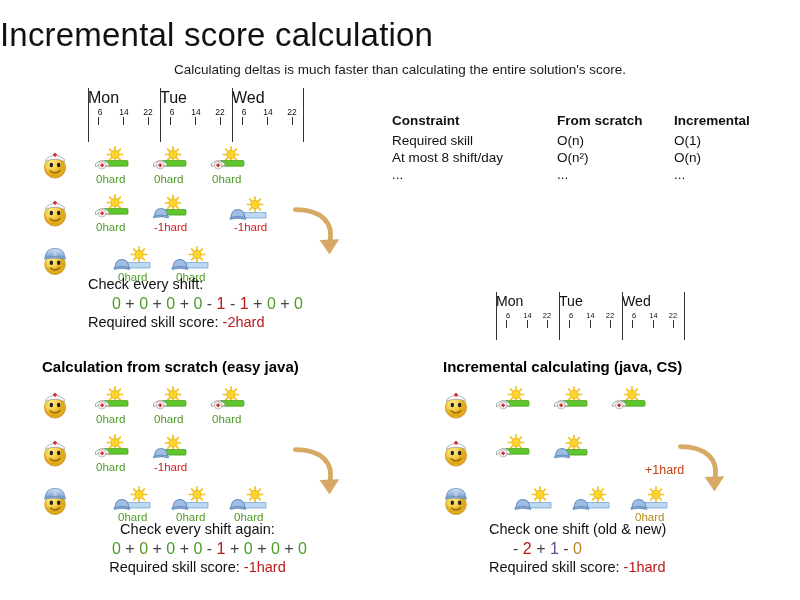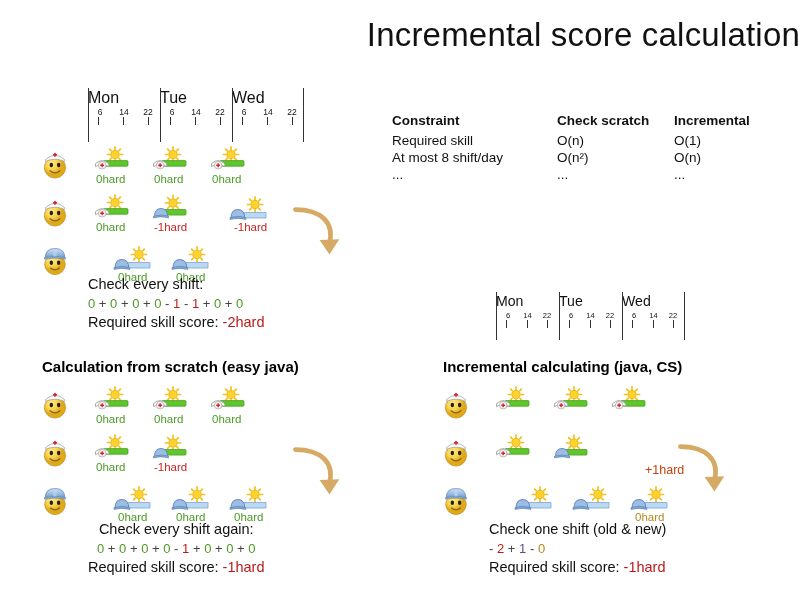--- a/index.html
+++ b/index.html
@@ -8,21 +8,21 @@
     background: #ffffff;
     font-family: "Liberation Sans", sans-serif;
     color: #000000;
     overflow: hidden;
   }
   #page { position: relative; width: 800px; height: 600px; }
 
   
   .main-title {
     position: absolute; left: 0; top: 16px; width: 800px;
-    text-align: right; font-size: 33px; font-weight: 400; color: #111;
+    text-align: left; font-size: 33px; font-weight: 400; color: #111;
     letter-spacing: .2px;
   }
   .sub-title {
     position: absolute; left: 0; top: 62px; width: 800px;
     text-align: center; font-size: 13.5px; font-weight: 400; color: #1a1a1a;
   }
   .section-title {
     position: absolute; font-size: 15px; font-weight: bold; color: #000;
   }
 
@@ -48,21 +48,21 @@
     line-height: 12px;
   }
   .score.green { color: #4d9a26; }
   .score.red   { color: #cc2222; }
   .score.purple{ color: #c2410c; }
   .score.tan   { color: #b5881f; }
 
   
   .block { position: absolute; }
   .block .line1 { font-size: 14.5px; color: #111; line-height: 19px; }
-  .block .line2 { font-size: 13px; line-height: 19px; }
+  .block .line2 { font-size: 16px; line-height: 19px; margin-left: 24px; }
   .block .line3 { font-size: 14.5px; color: #111; line-height: 19px; }
   .g { color: #4d9a26; }
   .r { color: #bb1a1a; }
   .p { color: #6a4a8c; }
   .t { color: #b5881f; }
   .op { color: #444; }
 
   
   .bigo { position: absolute; }
   .bigo h3 { margin: 0 0 18px 0; font-size: 16px; font-weight: bold; }
@@ -74,20 +74,21 @@
 
   
   svg { display: block; overflow: visible; }
 </style>
 </head>
 <body>
 
 <div id="page">
 
   <div class="main-title">Incremental score calculation</div>
+  <div class="sub-title">Calculating deltas is much faster than calculating the entire solution's score.</div>
 
   <div class="timeline" id="tl-top" style="left:88px; top:88px;">
       <div class="tl-days">
         <div class="tl-day" style="width:72px">
       <div class="tl-day-name" style="font-size:16.0px">Mon</div>
       <div class="tl-hours">
         <span class="tl-hour" style="font-size:8.5px">6</span>
             <span class="tl-hour" style="font-size:8.5px">14</span>
             <span class="tl-hour" style="font-size:8.5px">22</span>
       </div>
@@ -367,21 +368,21 @@
       <span>Required skill score:</span>
       <span class="r">-2hard</span>
     </div>
   </div>
 
   <div class="bigo" style="left:392px; top:112px;">
     <table>
       <tbody id="bigo-body">
           <tr class="hdr">
             <td class="c1">Constraint</td>
-            <td class="c2">Check scratch</td>
+            <td class="c2">From scratch</td>
             <td class="c3">Incremental</td>
           </tr>
           <tr>
             <td class="c1">Required skill</td>
             <td class="c2">O(n)</td>
             <td class="c3">O(1)</td>
           </tr>
           <tr>
             <td class="c1">At most 8 shift/day</td>
             <td class="c2">O(n²)</td>

